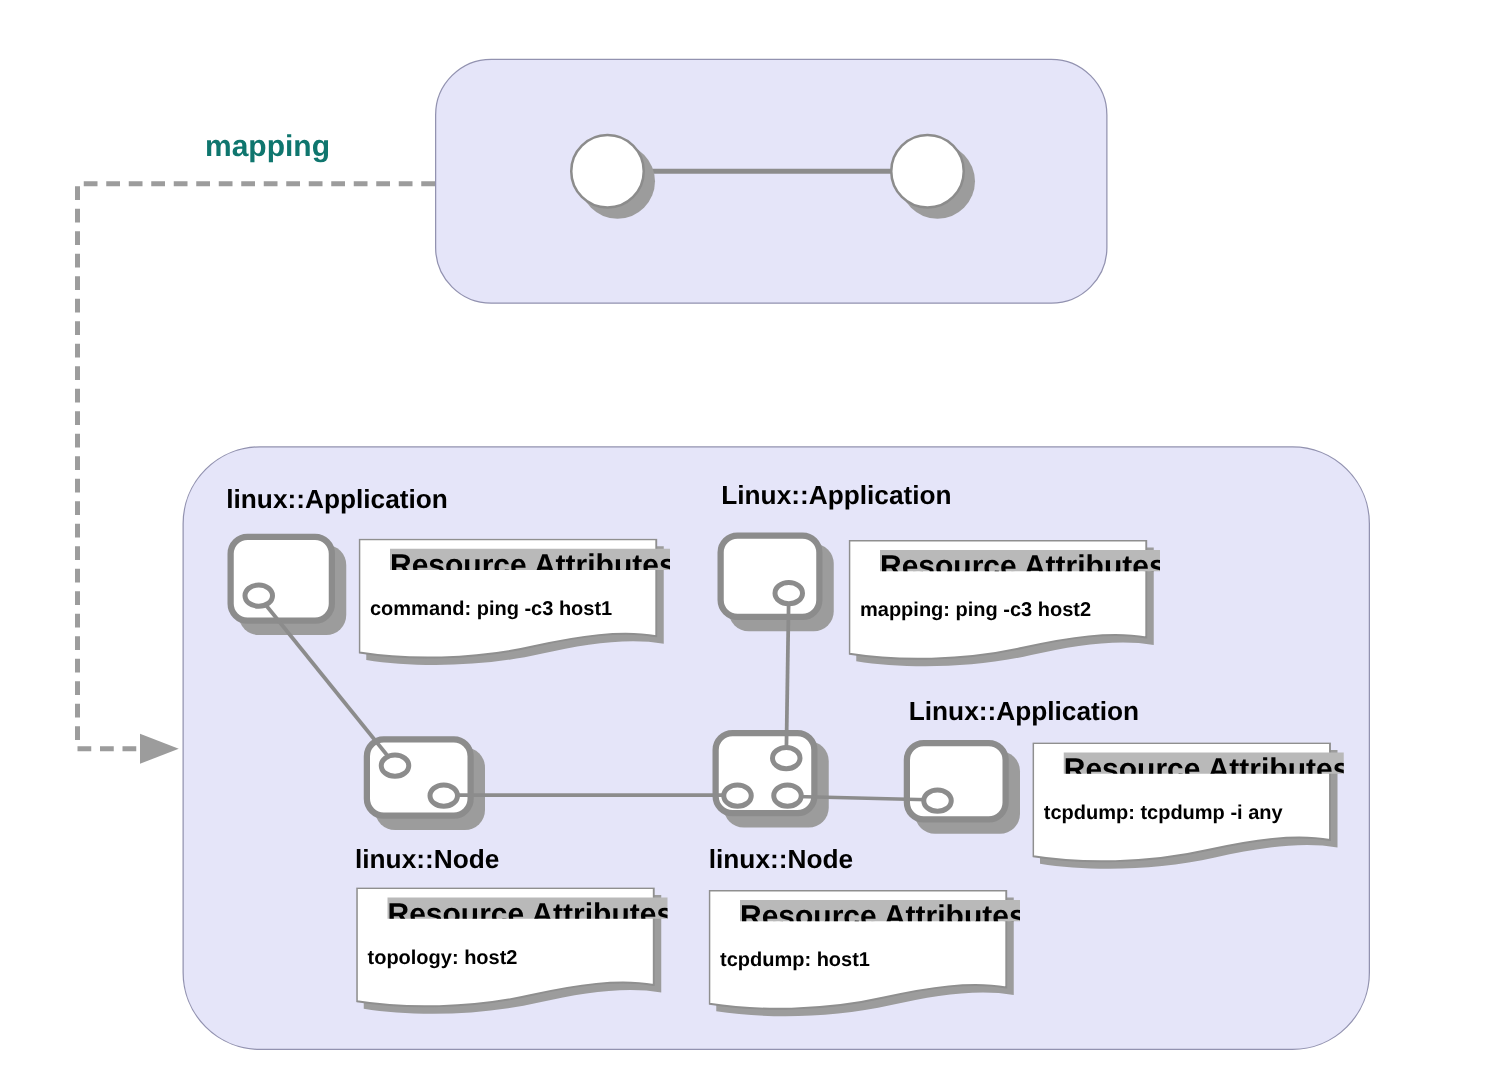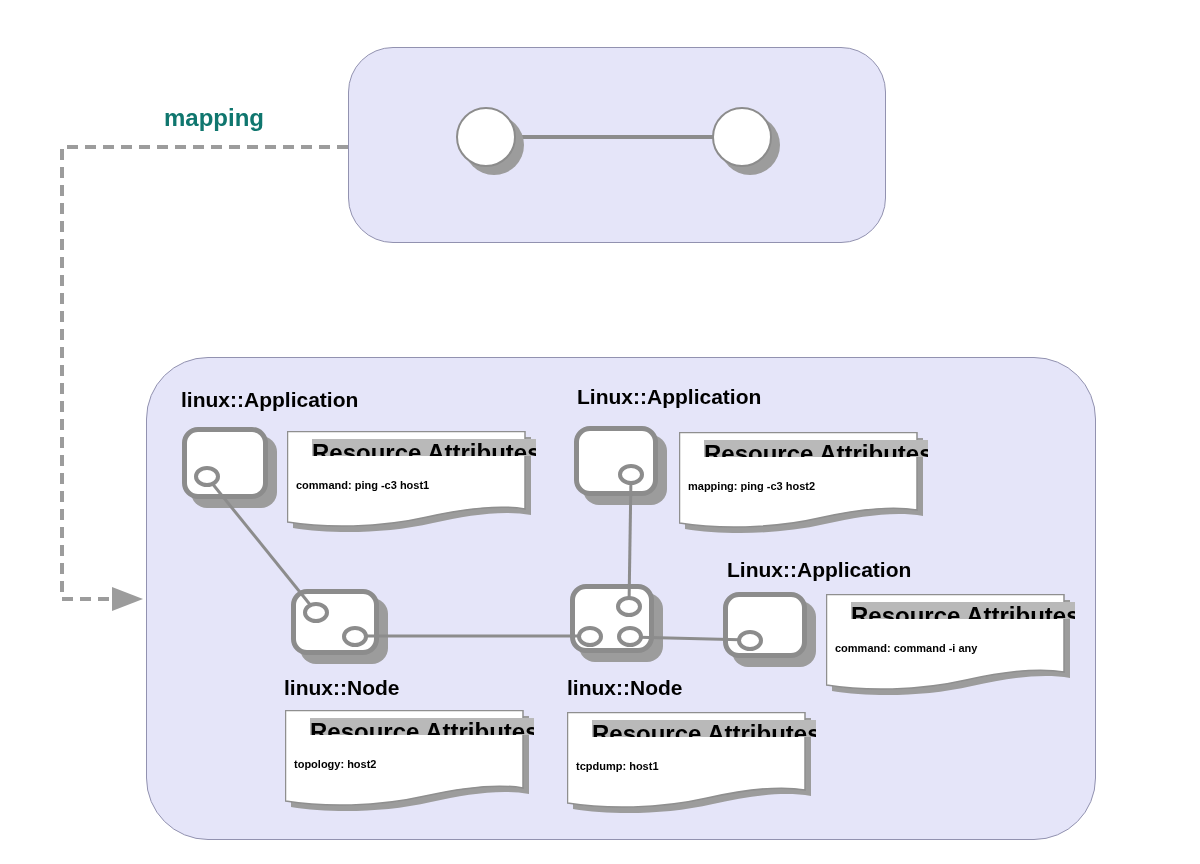--- a/index.html
+++ b/index.html
@@ -37,21 +37,21 @@
   
   .note{width:246px;height:102px;z-index:3;}
   .note svg{position:absolute;left:0;top:0;}
   .note-header{
     position:absolute;left:6px;top:8px;width:224px;height:17px;line-height:27px;
     background:#b9b9b9;text-align:center;font-weight:bold;font-size:24px;color:#000;
     white-space:nowrap;overflow:hidden;margin-left:19px;
   }
   .note-body{
     position:absolute;left:9px;top:48px;width:226px;
-    font-weight:bold;font-size:11px;color:#000;white-space:nowrap;
+    font-weight:bold;font-size:16px;color:#000;white-space:nowrap;
   }
   #connector-layer{left:0;top:0;z-index:4;pointer-events:none;}
 </style>
 </head>
 <body>
 
 <div id="canvas">
 
   <div class="abs mapping-label" style="left:164px;top:104px;">mapping</div>
 
@@ -100,21 +100,21 @@
 
   <div class="abs elem-label" style="left:727px;top:558px;">Linux::Application</div>
   <div class="abs node-square" style="left:723px;top:592px;width:84px;height:66px;"></div>
   <div class="abs port" style="left:737px;top:630px;"></div>
   <div class="abs note" style="left:826px;top:594px;">
     <svg width="246" height="102" viewBox="0 0 246 102">
       <path d="M6 6 H244 V84 C216 79 182 84 146 92 C98 103 44 103 6 97 Z" fill="#9c9c9c"></path>
       <path d="M0.5 0.5 H238 V78 C210 73 176 78 140 86 C92 97 38 97 0.5 91 Z" fill="#ffffff" stroke="#8f8f8f" stroke-width="1.5"></path>
     </svg>
     <div class="note-header">Resource Attributes</div>
-    <div class="note-body">command: command -i any</div>
+    <div class="note-body">tcpdump: tcpdump -i any</div>
   </div>
 
   <div class="abs node-square" style="left:291px;top:589px;width:88px;height:66px;"></div>
   <div class="abs port" style="left:303px;top:602px;"></div>
   <div class="abs port" style="left:342px;top:626px;"></div>
   <div class="abs elem-label" style="left:284px;top:676px;">linux::Node</div>
   <div class="abs note" style="left:285px;top:710px;">
     <svg width="246" height="102" viewBox="0 0 246 102">
       <path d="M6 6 H244 V84 C216 79 182 84 146 92 C98 103 44 103 6 97 Z" fill="#9c9c9c"></path>
       <path d="M0.5 0.5 H238 V78 C210 73 176 78 140 86 C92 97 38 97 0.5 91 Z" fill="#ffffff" stroke="#8f8f8f" stroke-width="1.5"></path>

